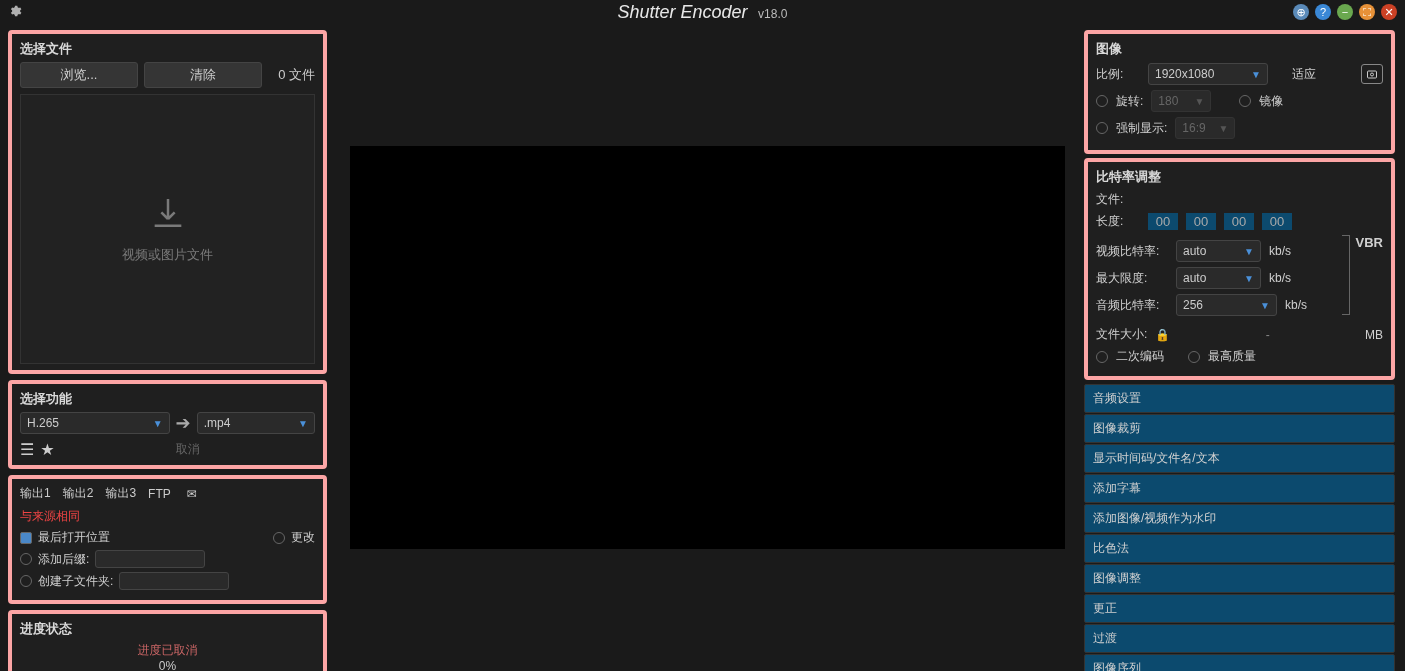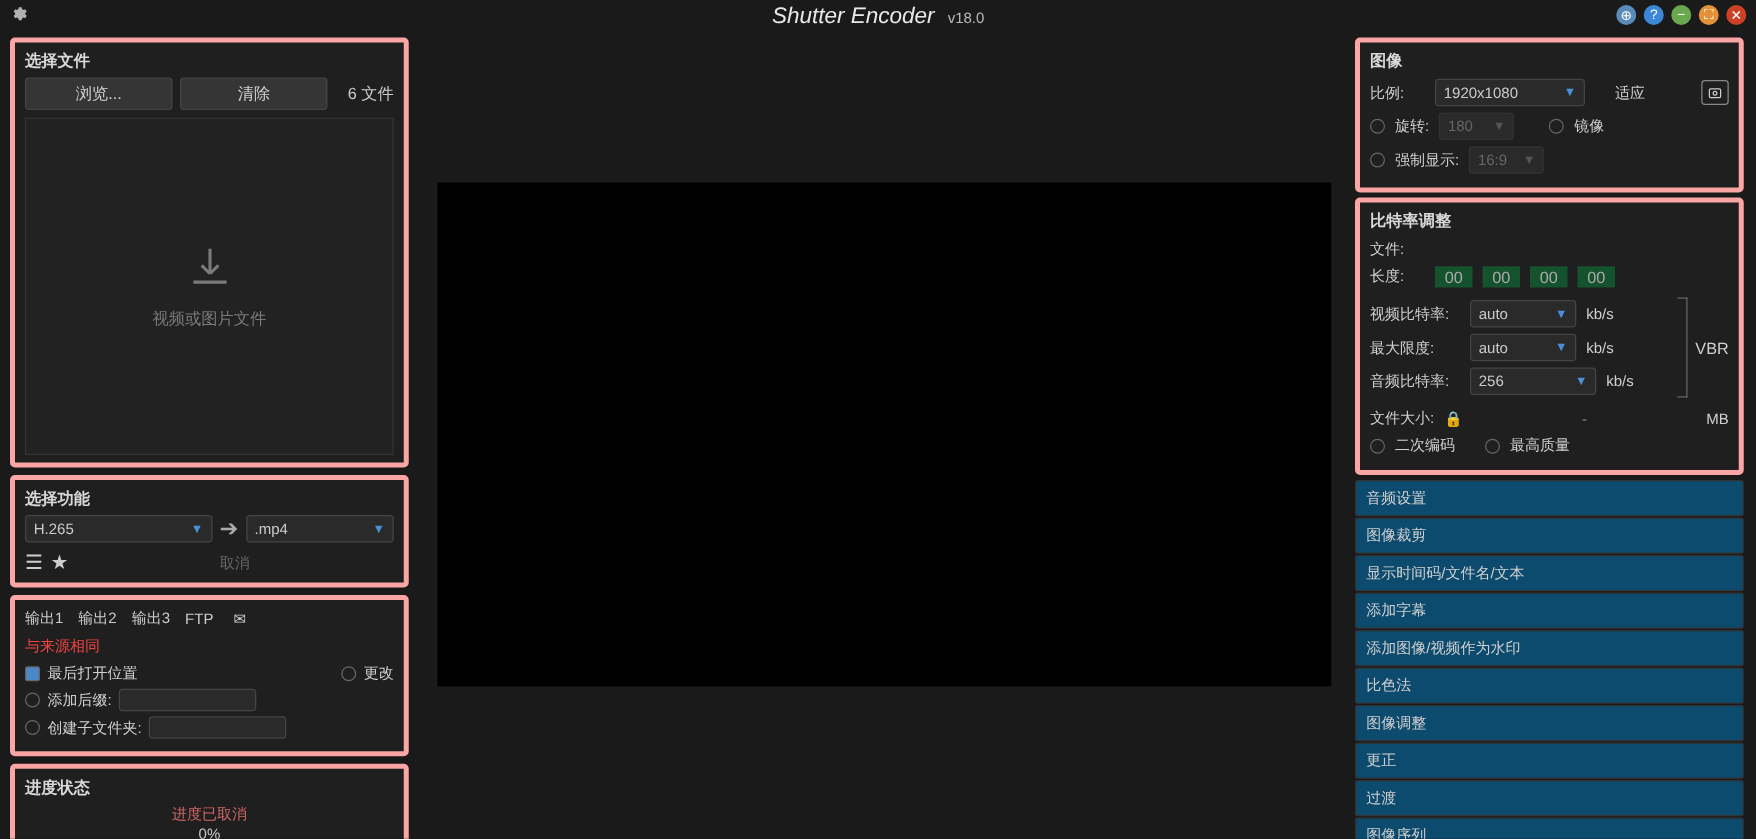--- a/index.html
+++ b/index.html
@@ -47,21 +47,21 @@
 .checkbox.checked { background: #4a88c8; }
 .radio { width: 12px; height: 12px; border: 1px solid #666; border-radius: 50%; display: inline-block; cursor: pointer; }
 
 .text-input { background: #2a2a2a; border: 1px solid #444; color: #888; padding: 2px 6px; border-radius: 3px; font-size: 11px; height: 18px; }
 
 .progress-cancel { color: #cc6666; font-size: 12px; text-align: center; }
 .progress-pct { color: #ccc; font-size: 12px; text-align: center; }
 
 .rlabel { font-size: 12px; color: #d0d0d0; min-width: 44px; }
 .right-row { display: flex; align-items: center; gap: 8px; margin: 5px 0; font-size: 12px; }
-.time-box { background: #14532d; border: 1px solid transparent; color: #aaa; width: 30px; text-align: center; font-size: 13px; }
+.time-box { background: #0c4a6e; border: 1px solid transparent; color: #aaa; width: 30px; text-align: center; font-size: 13px; }
 
 .acc-item { border: 1px solid #333; background: #0c4a6e; padding: 5px 8px; font-size: 12px; color: #d0d0d0; cursor: pointer; border-radius: 2px; }
 
 .arrow-icon { color: #aaa; font-size: 18px; }
 .hamburger-icon, .star-icon { color: #ccc; cursor: pointer; font-size: 16px; }
 .cancel-dim { color: #666; font-size: 12px; }
 .mail-icon { color: #ccc; margin-left: 4px; }
 
 .lock-icon { color: #888; font-size: 12px; }
 .cam-icon { width: 22px; height: 20px; border: 1px solid #888; border-radius: 3px; display:flex; align-items:center; justify-content:center; cursor:pointer; }
@@ -90,21 +90,21 @@
 </div>
 
 <div class="main">
 
   <div class="left">
     <div class="panel">
       <div class="panel-title">选择文件</div>
       <div class="row">
         <div class="btn btn-wide">浏览...</div>
         <div class="btn btn-wide">清除</div>
-        <span style="margin-left:10px;color:#ccc;">6 文件</span>
+        <span style="margin-left:10px;color:#ccc;">0 文件</span>
       </div>
       <div class="dropzone">
         <svg width="40" height="40" viewBox="0 0 24 24" fill="none" stroke="#7a7a7a" stroke-width="1.5">
           <path d="M12 3v12m0 0l-4-4m4 4l4-4M4 19h16"></path>
         </svg>
         <span>视频或图片文件</span>
       </div>
     </div>
 
     <div class="panel">
@@ -238,21 +238,21 @@
           </div>
           <div class="right-row">
             <span style="min-width:72px;">音频比特率:</span>
             <div class="select" style="width:101px;">
               <span>256</span>
                 <span class="caret">▼</span>
             </div>
             <span>kb/s</span>
           </div>
         </div>
-        <div style="display:flex;align-items:center;">
+        <div style="display:flex;align-items:flex-start;font-weight:bold;">
           <div class="bracket-line"></div>
           <span style="margin-left:6px;">VBR</span>
         </div>
       </div>
       <div class="right-row">
         <span>文件大小:</span>
         <span class="lock-icon">🔒</span>
         <span style="flex:1;text-align:center;color:#888;">-</span>
         <span>MB</span>
       </div>

